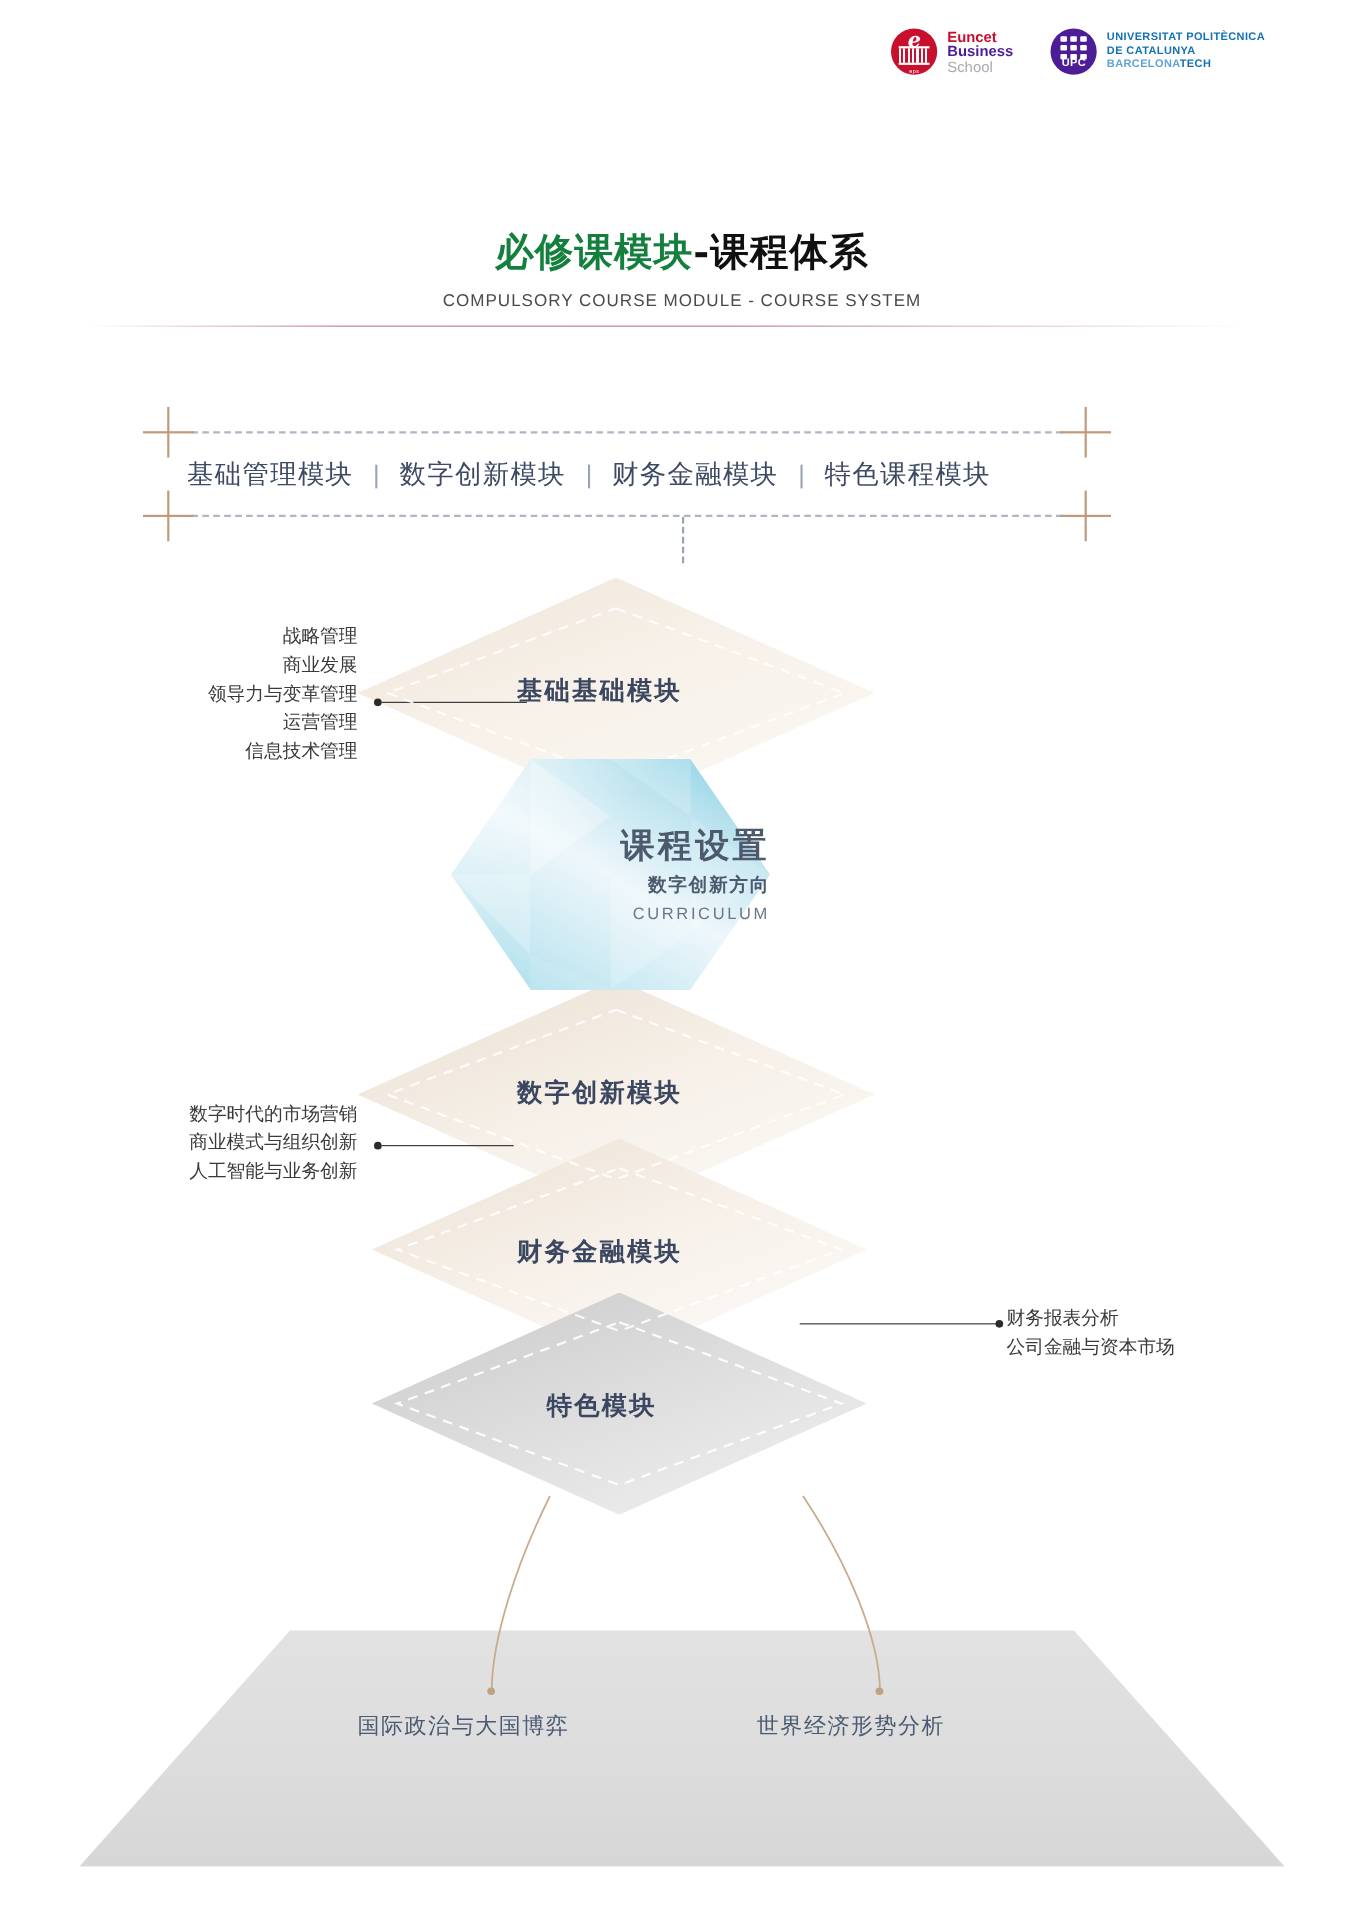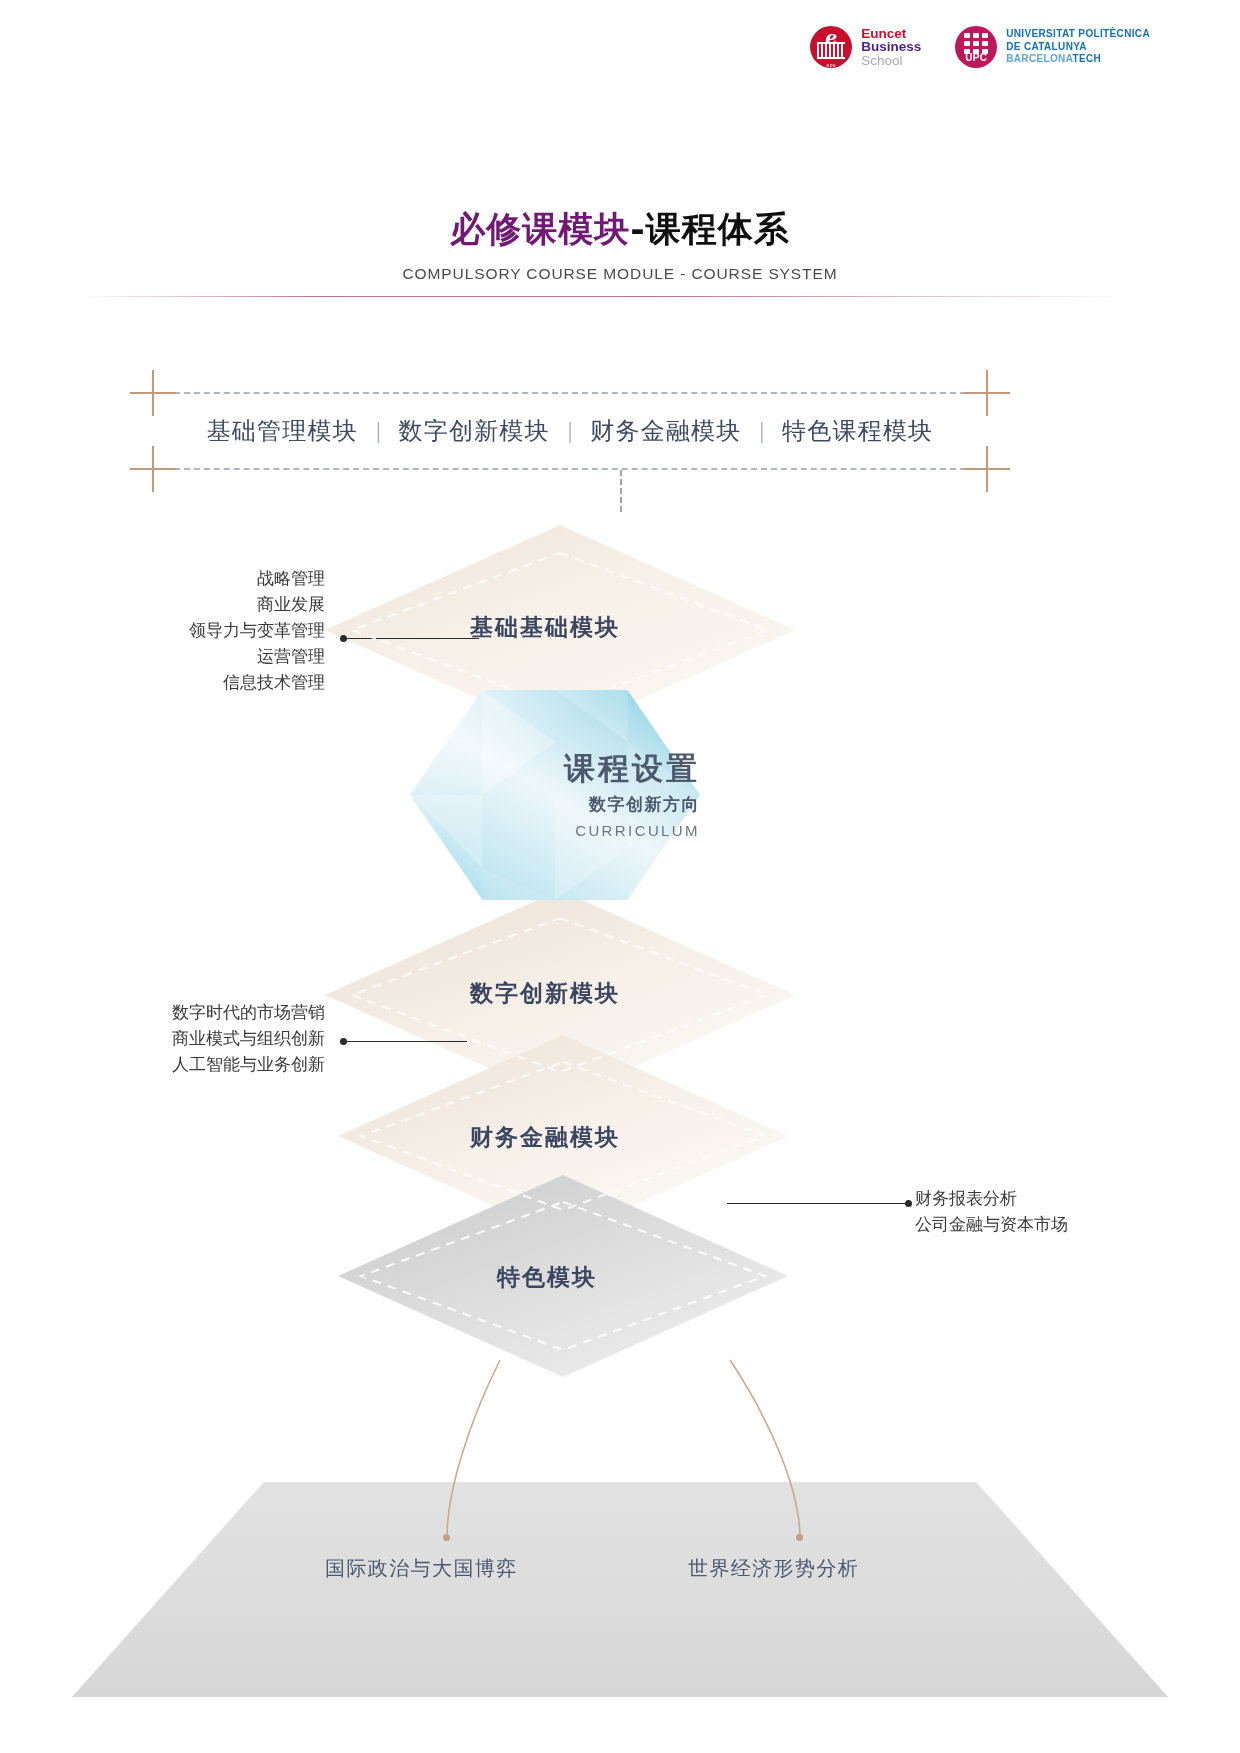--- a/index.html
+++ b/index.html
@@ -55,21 +55,21 @@
   .euncet-text {
     font-size: 13.5px; line-height: 13.5px; font-weight: bold;
   }
   .euncet-text .l1 { color: #c8102e; }
   .euncet-text .l2 { color: #4c1d95; font-weight: bold; }
   .euncet-text .l3 { color: #a9a9b0; font-weight: normal; }
 
   .logo-upc { display: flex; align-items: center; gap: 9px; }
   .upc-mark {
     width: 42px; height: 42px; border-radius: 50%;
-    background: #be185d; position: relative;
+    background: #4c1d95; position: relative;
   }
   .upc-mark .dots {
     position: absolute; left: 9px; top: 7px;
     width: 24px; height: 21px;
     display: grid;
     grid-template-columns: repeat(3, 1fr);
     grid-template-rows: repeat(3, 1fr);
     gap: 3px;
   }
   .upc-mark .dots i { background: #ffffff; display:block; border-radius:1px; }
@@ -86,21 +86,21 @@
   .title-wrap {
     position: absolute; top: 206px; left: 0; width: 1240px; text-align: center;
   }
   .main-title {
     font-family: "DejaVu Serif", "Liberation Serif", serif;
     font-weight: bold;
     font-size: 35px;
     letter-spacing: 1px;
     white-space: nowrap;
   }
-  .main-title .red { color: #701a75; text-align: right; }
+  .main-title .red { color: #15803d; text-align: right; }
   .main-title .dark { color: #101010; }
   .sub-title {
     margin-top: 12px;
     font-size: 15.5px;
     color: #4a4a4a;
     letter-spacing: .9px;
   }
   .title-rule {
     position: absolute;
     top: 296px; left: 80px; width: 1050px; height: 1px;
@@ -131,23 +131,22 @@
   .module-bar .corner:after {
     content: ""; position: absolute; left: 22px; top: 0; width: 2px; height: 46px; background: #c19a7b;
   }
   .module-bar .c-tl { left: -22px; top: -22px; }
   .module-bar .c-tr { right: -22px; top: -22px; }
   .module-bar .c-bl { left: -22px; bottom: -22px; }
   .module-bar .c-br { right: -22px; bottom: -22px; }
 
   .module-items {
     position: absolute; left: 0; right: 0; top: 0; bottom: 0;
-    display: flex; align-items: center; justify-content: center;
+    display: flex; align-items: center; justify-content: flex-start;
     gap: 0;
-    font-family: Liberation Serif, serif;
   }
   .module-items .m-item {
     font-size: 24px;
     color: #3e4a63;
     letter-spacing: 1.2px;
     padding: 0 18px;
     white-space: nowrap;
   }
   .module-items .m-sep {
     color: #9aa3b4; font-size: 23px; font-weight: 300;

